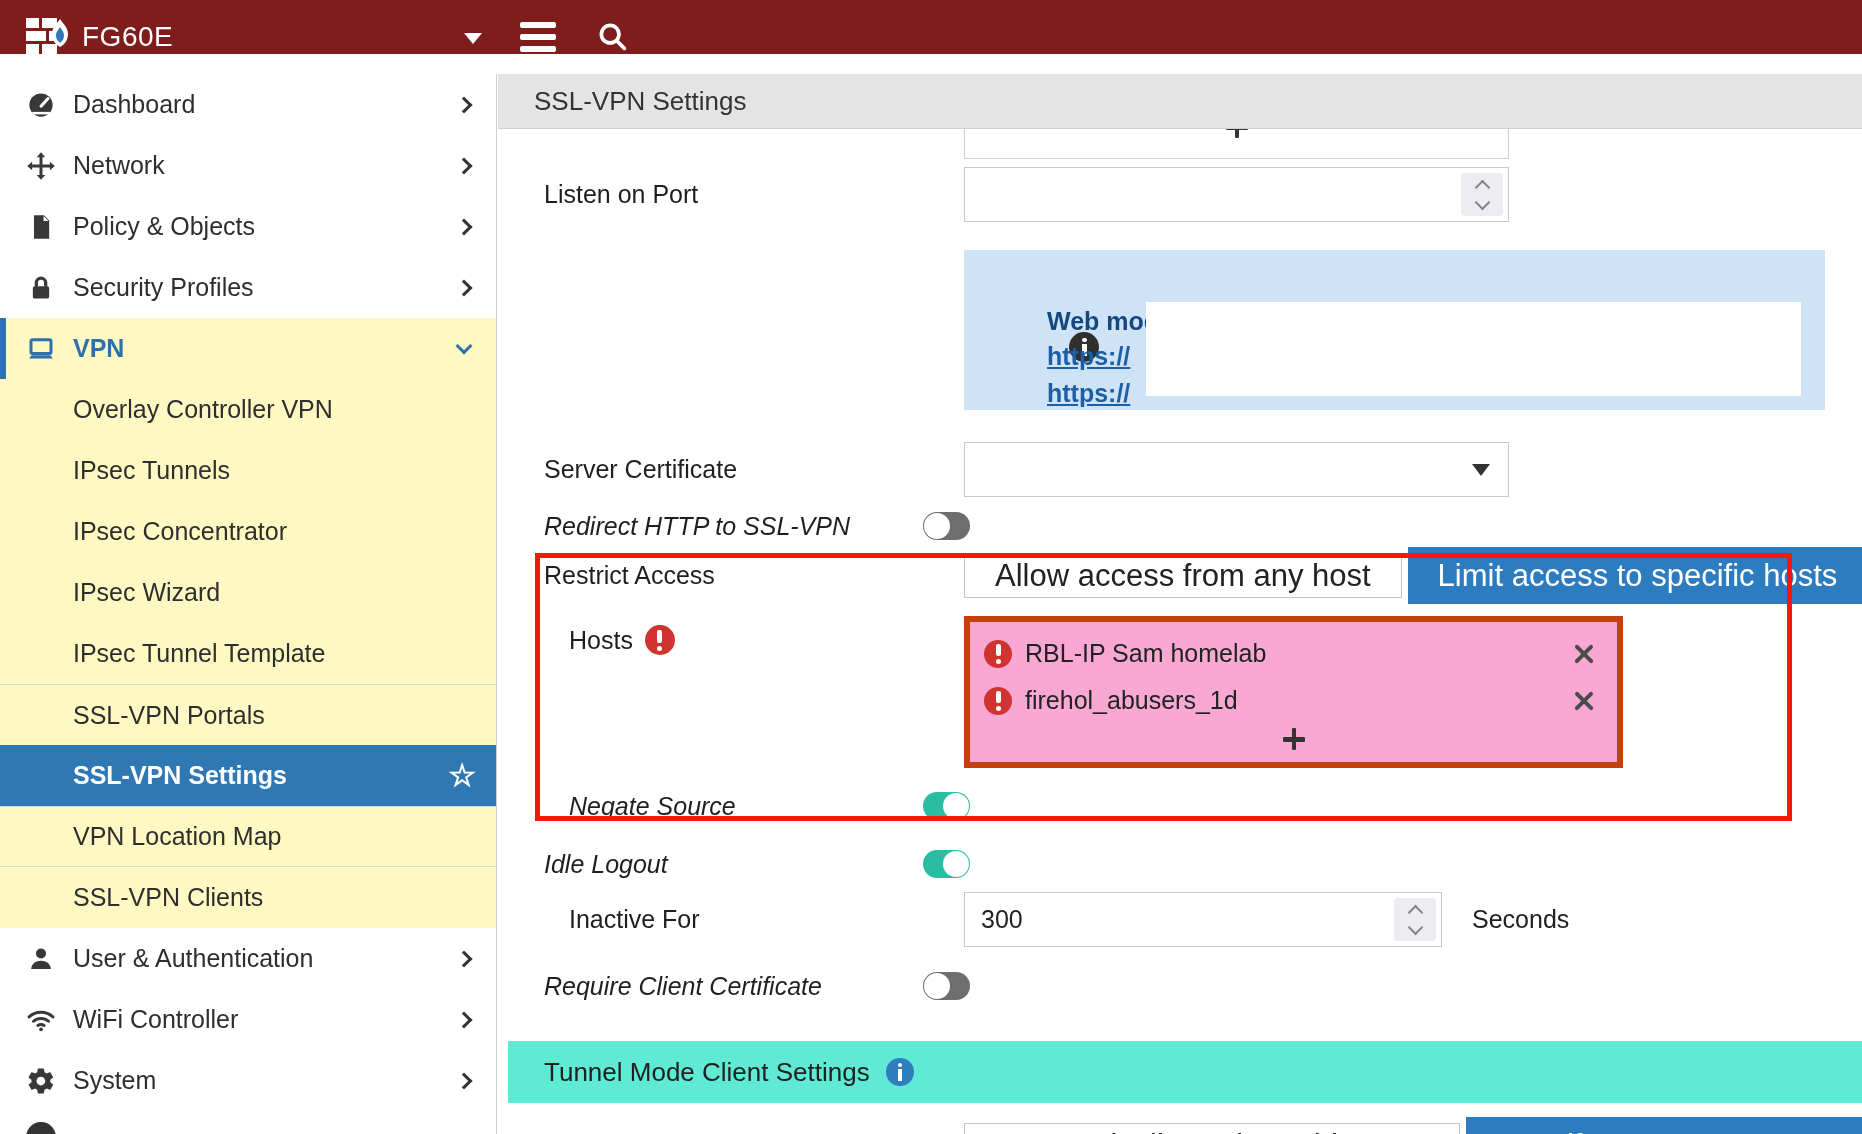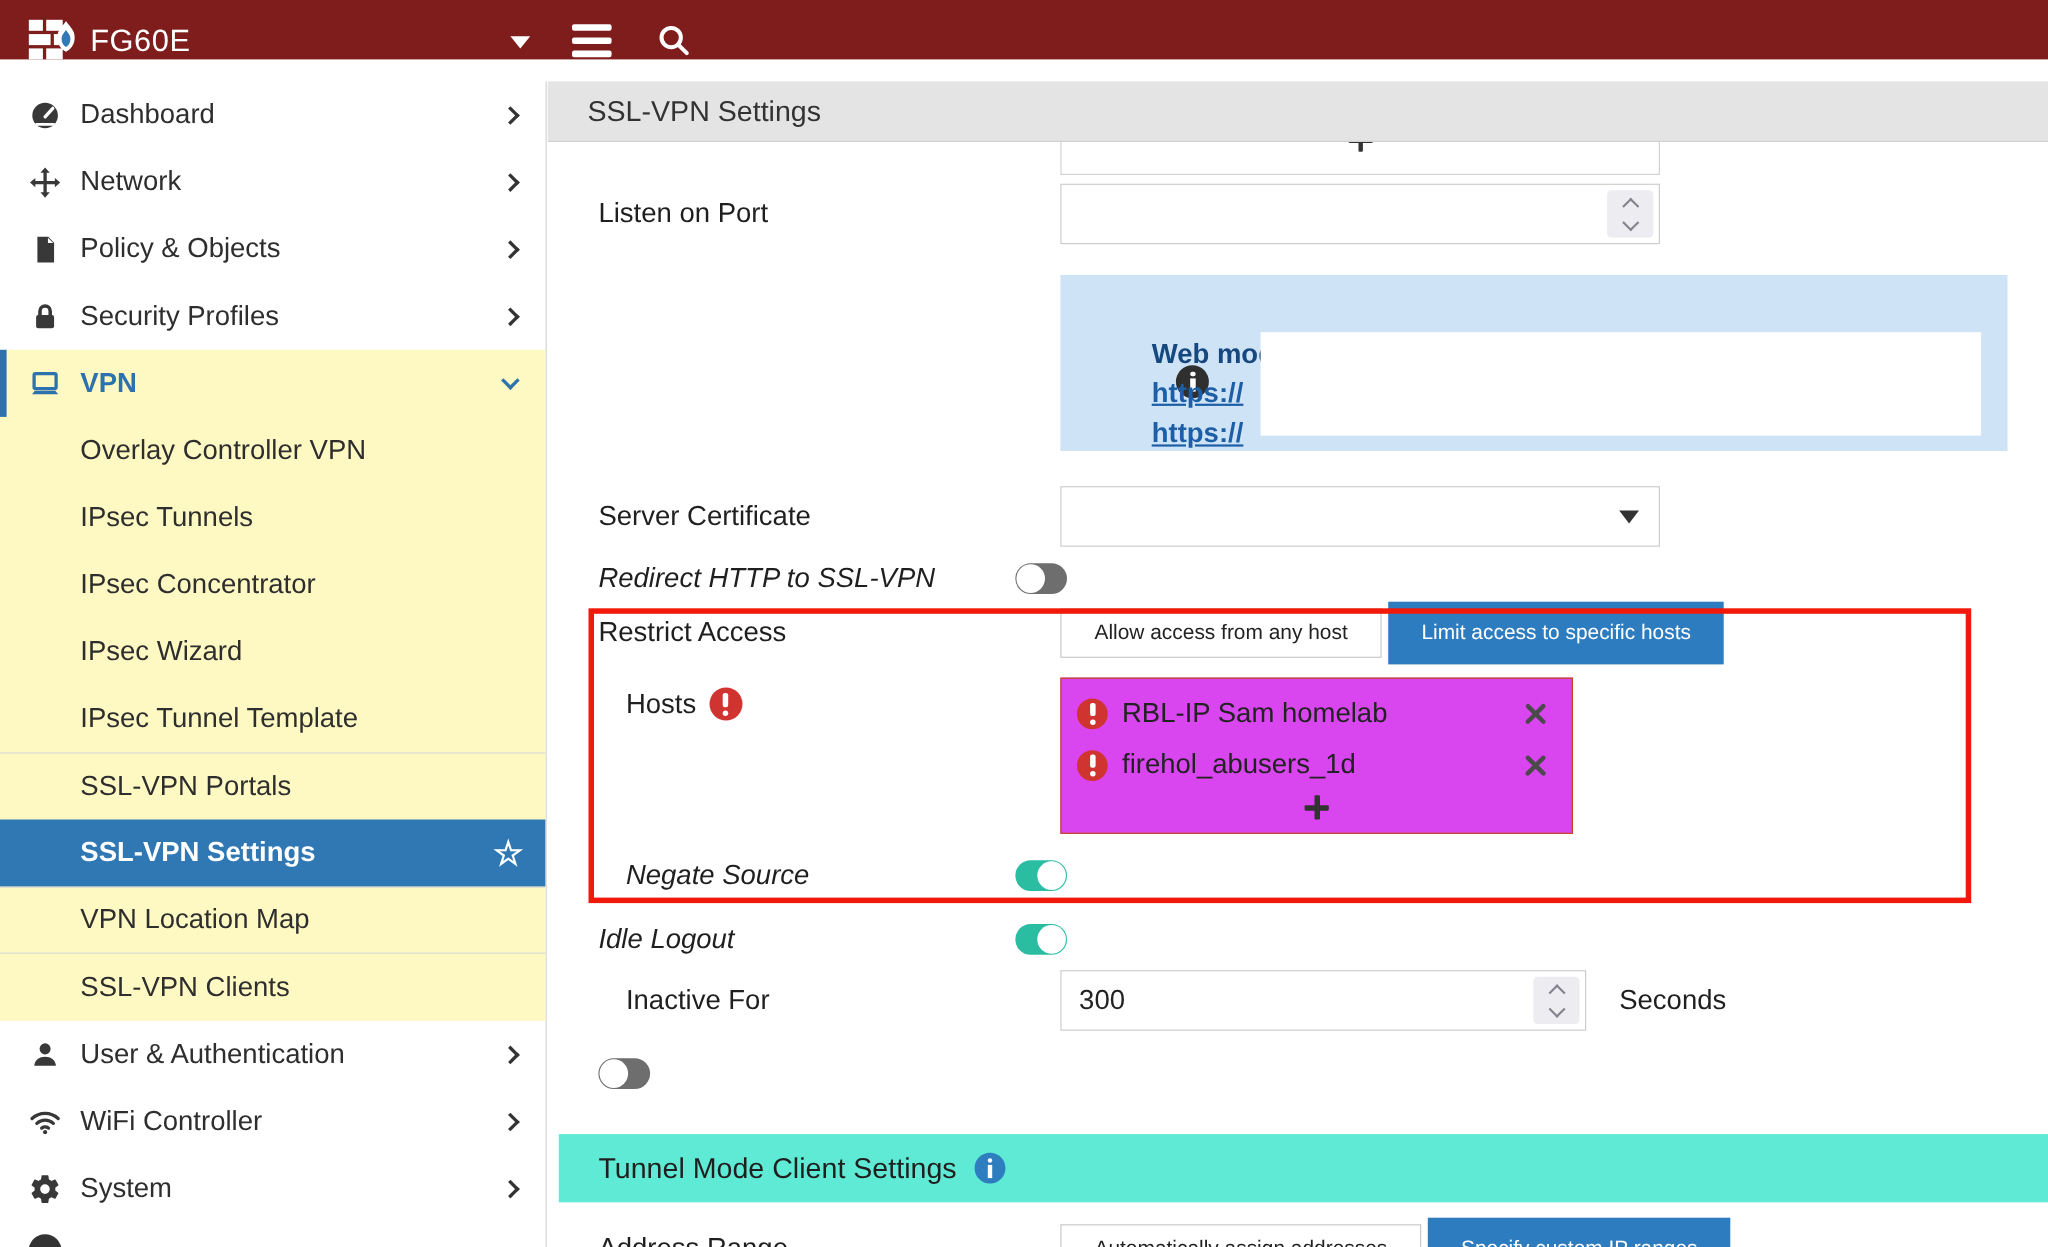--- a/index.html
+++ b/index.html
@@ -92,27 +92,27 @@
     display:flex; align-items:center; padding:0 18px; font-size:25px; }
   .sel-caret { margin-left:auto; width:0; height:0;
     border-left:9px solid transparent; border-right:9px solid transparent; border-top:12px solid #333; }
 
   .toggle { width:47px; height:28px; border-radius:14px; position:relative; flex-shrink:0; }
   .toggle .knob { position:absolute; top:1px; width:26px; height:26px; border-radius:50%; background:#fff; }
   .toggle.off { background:#6e6e6e; } .toggle.off .knob { left:1px; }
   .toggle.on  { background:#2abda2; } .toggle.on  .knob { right:1px; }
 
   .seg { display:flex; align-items:center; gap:6px; }
-  .seg-btn { display:flex; align-items:center; padding:0 30px; font-size:19px; white-space:nowrap; }
+  .seg-btn { display:flex; align-items:center; padding:0 30px; font-size:31px; white-space:nowrap; }
   .seg-btn.plain { height:45px; background:#fff; border:1px solid #c4c4c4; color:#222; }
   .seg-btn.active { height:57px; background:#2e7cc0; color:#fff; border:none; }
 
   .hosts-row { align-items:flex-start; }
   .hosts-lbl { display:flex; align-items:center; gap:12px; padding-top:9px; }
-  .host-box { width:466px; border:1px solid #c2410c; background:#d946ef; padding:8px 14px 4px; }
+  .host-box { width:659px; border:6px solid #c2410c; background:#f9a8d4; padding:8px 14px 4px; }
   .host-entry { display:flex; align-items:center; height:47px; font-size:25px; color:#222; }
   .host-entry .circle-ic { width:28px; height:28px; margin-right:13px; }
   .host-entry .glyph-x::before { left:11.5px; top:4px; width:5px; height:12.5px; }
   .host-entry .glyph-x::after  { left:11.5px; top:19px; width:5px; height:5px; }
   .x-btn { margin-left:auto; margin-right:8px; width:22px; height:22px; position:relative; cursor:pointer; }
   .x-btn::before, .x-btn::after { content:""; position:absolute; left:-1px; top:9px; width:24px; height:4.2px;
     background:#4a4a4a; border-radius:2px; }
   .x-btn::before { transform:rotate(45deg); } .x-btn::after { transform:rotate(-45deg); }
   .plus-ic { position:relative; width:22px; height:22px; display:inline-block; }
   .plus-ic::before { content:""; position:absolute; left:9px; top:0; width:4.5px; height:22px; background:#333; border-radius:1px; }
@@ -380,20 +380,21 @@
         <input value="300" style="">
         <div class="spinner">
           <div class="sp-up"></div>
           <div class="sp-dn"></div>
         </div>
       </div>
       <span class="unit">Seconds</span>
     </div>
 
     <div class="row" style="margin-top:22px; height:34px;">
+      <div class="lbl tgl">Require Client Certificate</div>
       <div class="toggle off">
           <div class="knob"></div>
         </div>
     </div>
 
     <div class="section-band">
       <span>Tunnel Mode Client Settings</span>
       <span class="circle-ic blue glyph-i"></span>
     </div>
 

